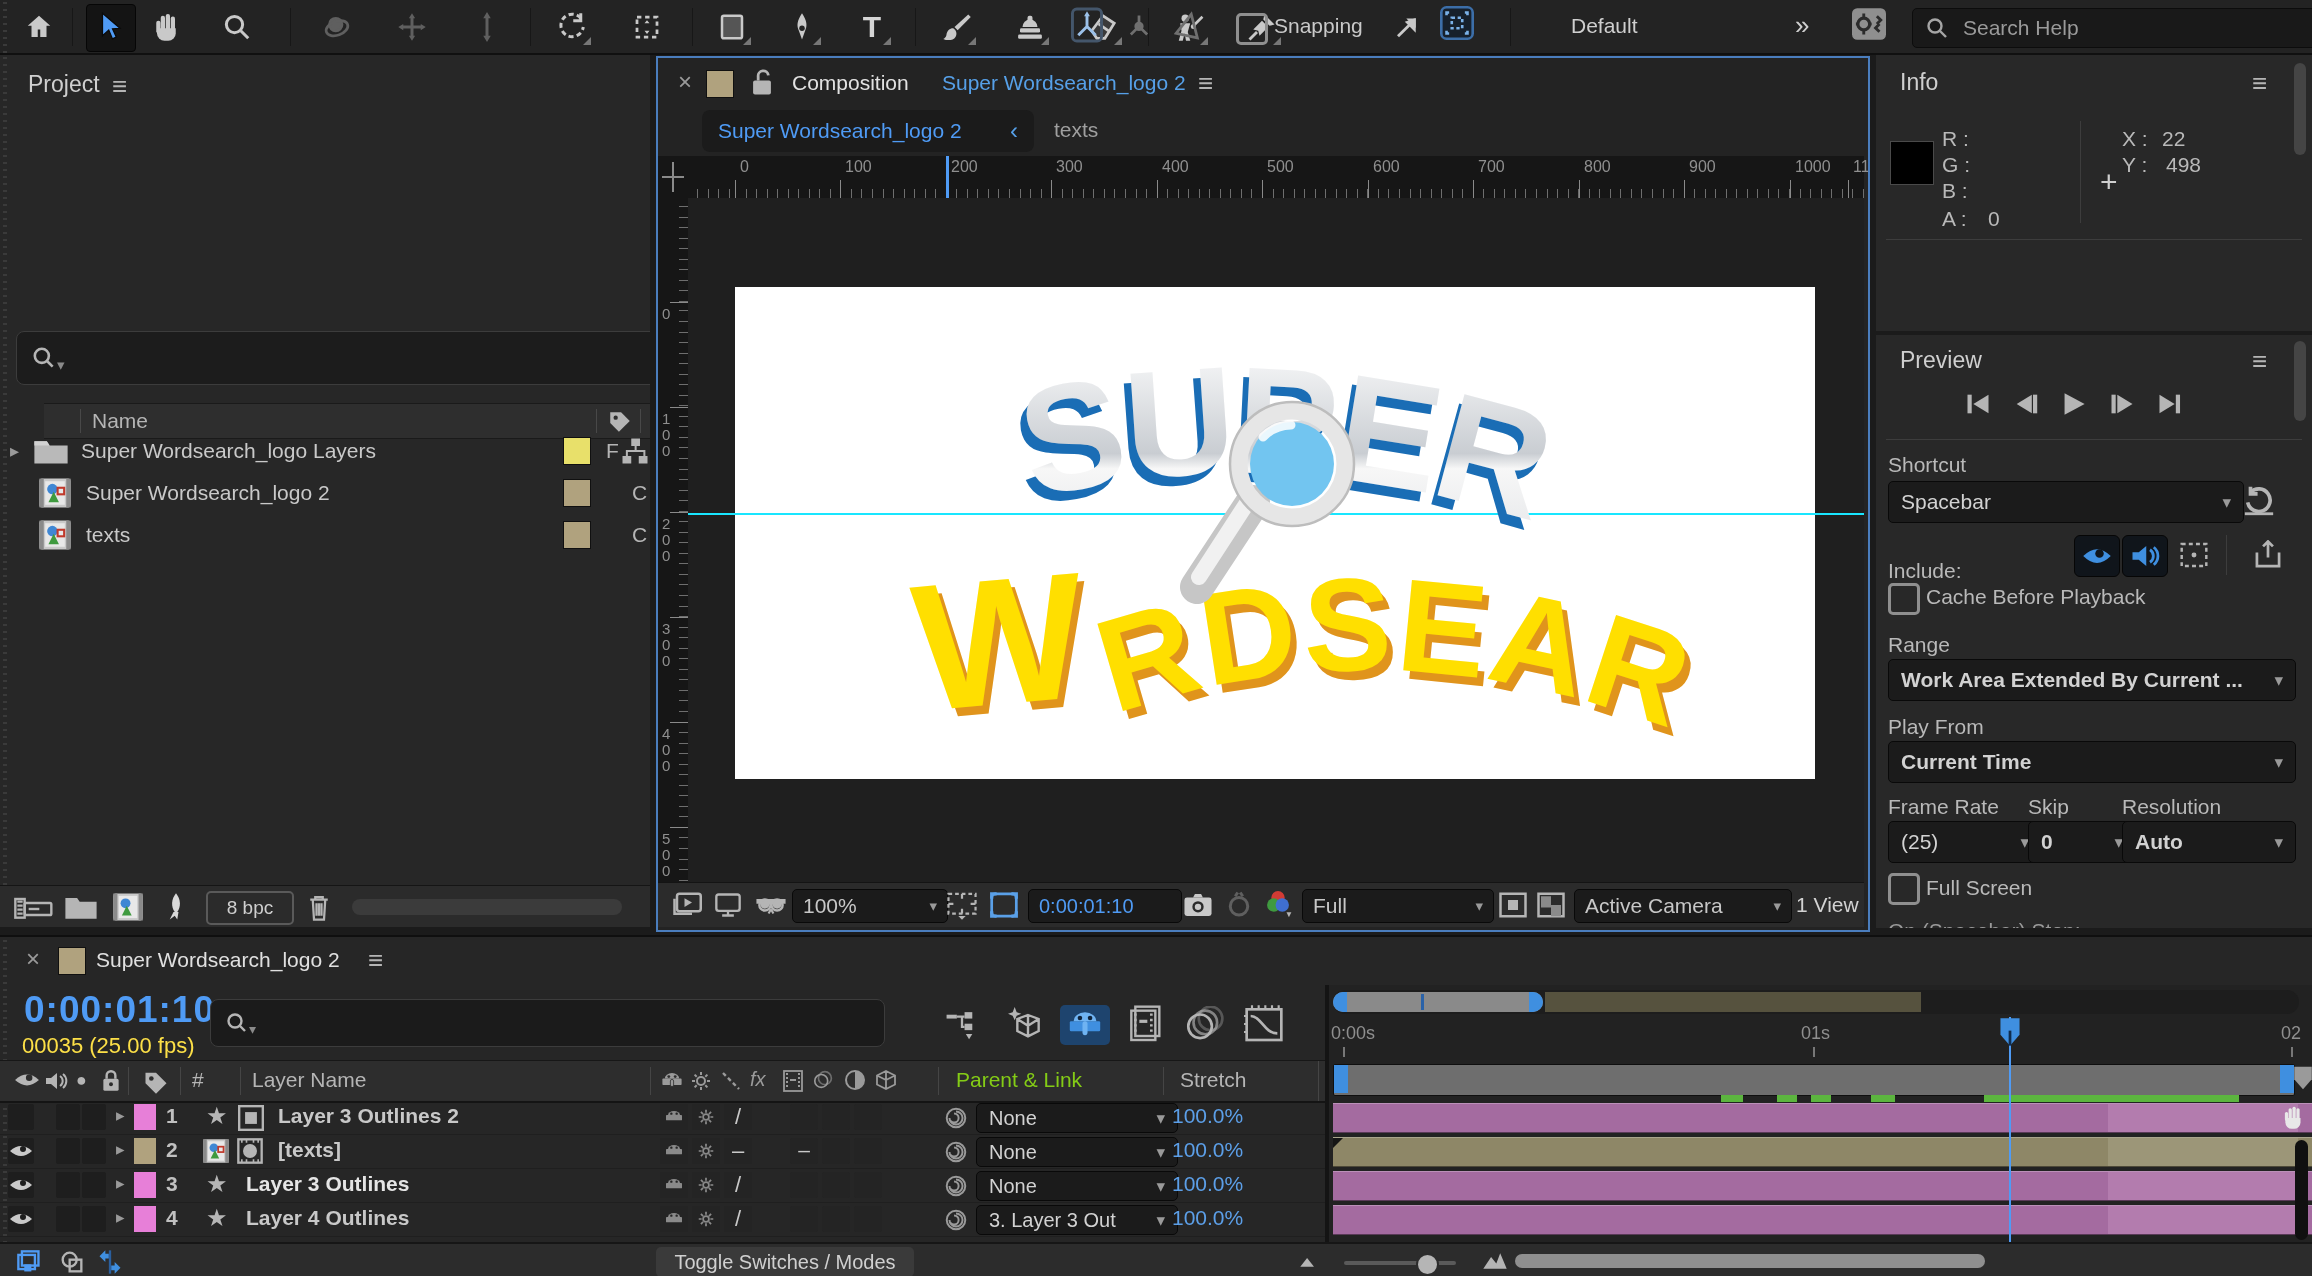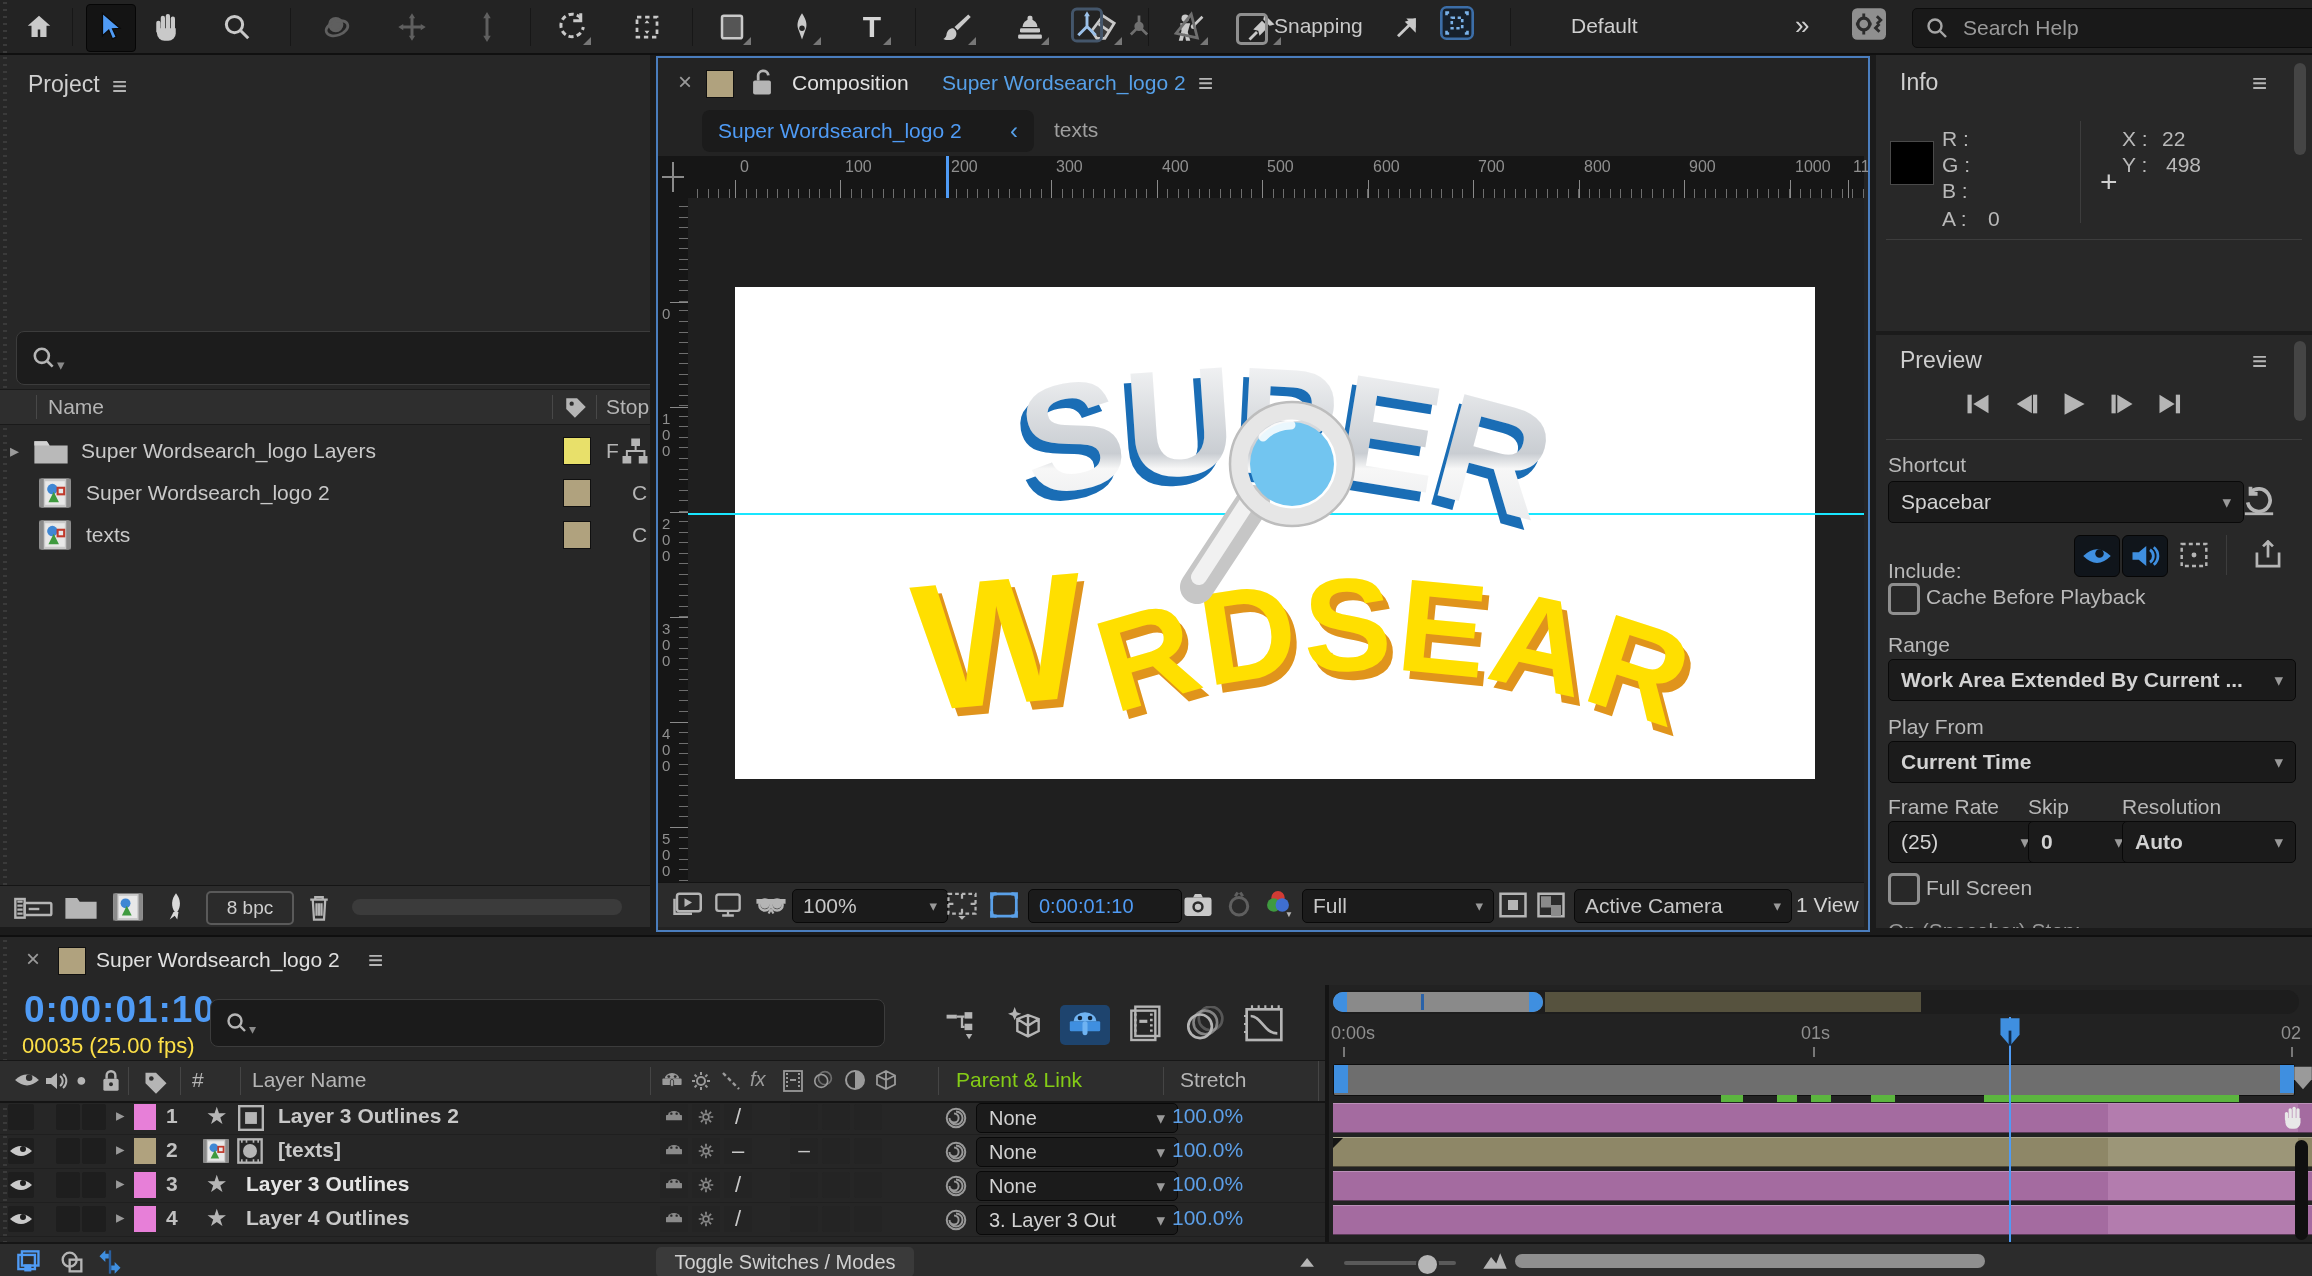--- a/index.html
+++ b/index.html
@@ -236,21 +236,21 @@
     <span class="menu-ic abs" style="left:112px;top:18px;">≡</span>
 
     <div class="abs" style="left:16px;top:276px;width:616px;height:52px;background:#1c1c1c;border:1px solid #3c3c3c;border-radius:8px;display:flex;align-items:center;padding:0 14px;">
       <svg class="ic" width="26" height="26" viewBox="0 0 24 24" fill="none" stroke="#b5b5b5" stroke-width="2.4">
           <circle cx="10" cy="10" r="6.5"></circle>
           <path d="M15 15 20 20"></path>
         </svg>
       <span style="color:#8a8a8a;font-size:15px;margin-top:14px;">▾</span>
     </div>
 
-    <div class="tbl-head" style="top:334px;">
+    <div class="tbl-head" style="top:348px;margin-left:44px;">
       <div class="sep-v" style="left:36px;top:5px;height:24px;background:#484848;"></div>
       <span class="abs" style="left:48px;top:5px;color:#b5b5b5;">Name</span>
       <div class="sep-v" style="left:552px;top:5px;height:24px;background:#484848;"></div>
       <svg class="ic abs" style="left:563px;top:5px;" width="26" height="26" viewBox="0 0 24 24" fill="#b5b5b5">
           <path d="M3 3 h10 l8 8 -10 10 -8-8z"></path>
           <circle cx="8" cy="8" r="2" fill="#2e2e2e"></circle>
         </svg>
       <div class="sep-v" style="left:596px;top:5px;height:24px;background:#484848;"></div>
       <span class="abs" style="left:606px;top:5px;color:#b5b5b5;">Stop</span>
     </div>

